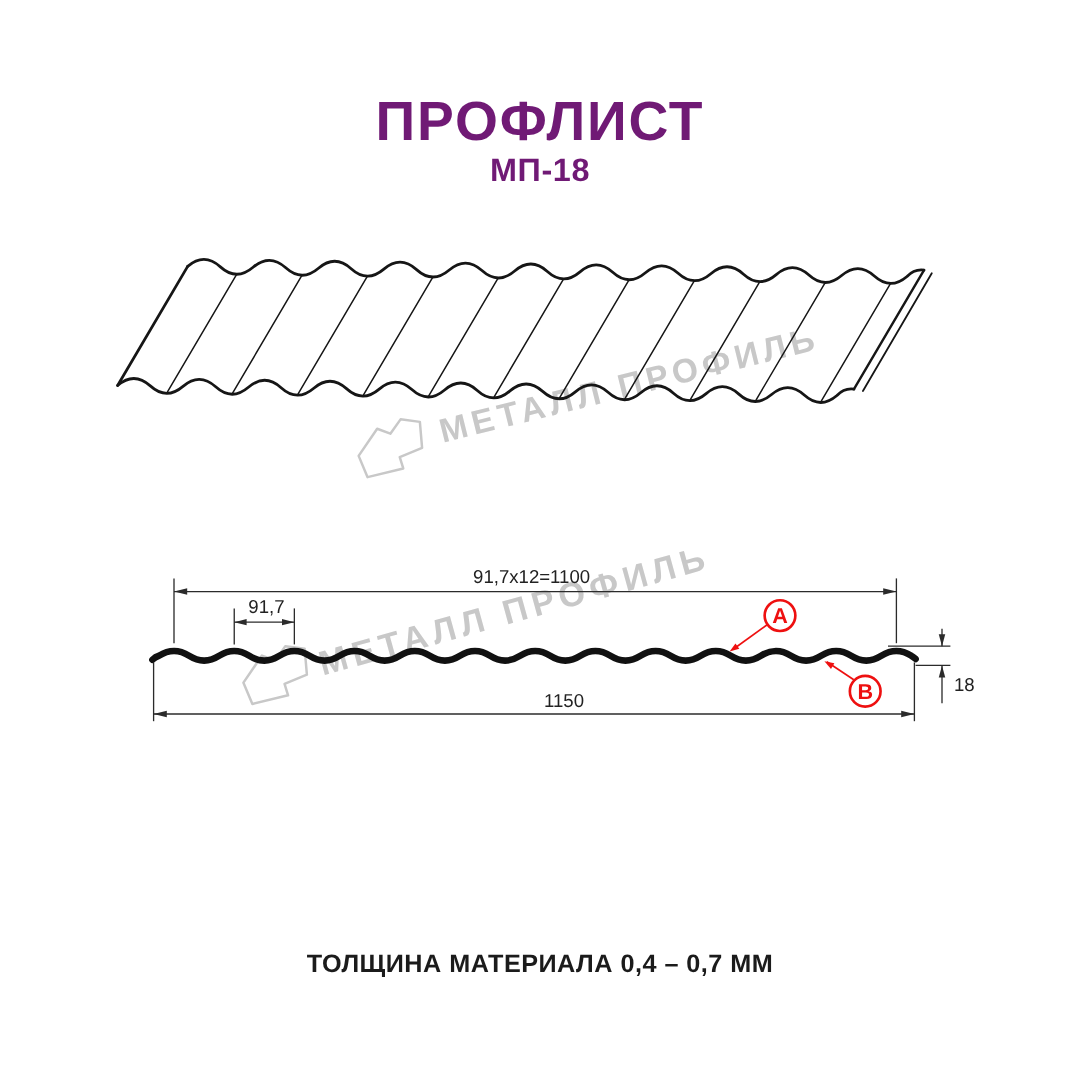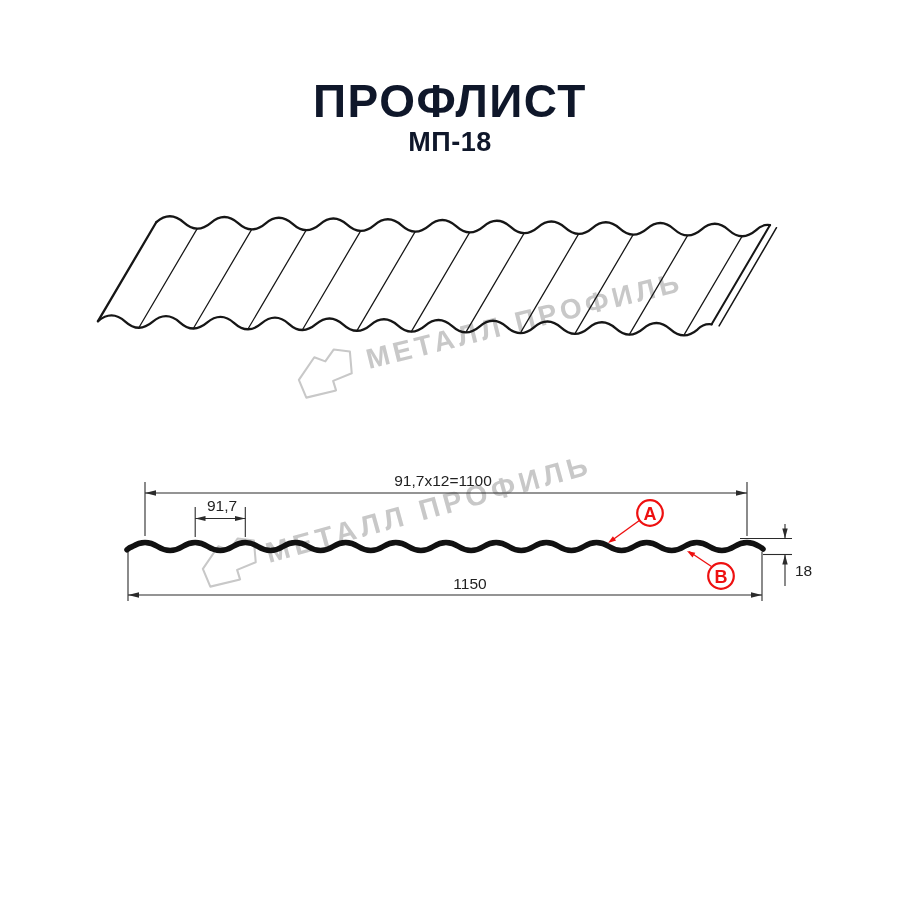--- a/index.html
+++ b/index.html
@@ -1,20 +1,20 @@
 <!DOCTYPE html>
 <html><head>
 <meta charset="utf-8">
 <style>
   html,body{margin:0;padding:0;background:#ffffff;}
   .page{
     position:relative;width:900px;height:900px;background:#ffffff;
     font-family:"Liberation Sans",sans-serif;overflow:hidden;
   }
-  .center-text{position:absolute;left:0;width:900px;text-align:center;color:#0f172a;}
+  .center-text{position:absolute;left:0;width:900px;text-align:center;color:#701a75;}
   .title{top:74px;font-size:46px;font-weight:bold;letter-spacing:1.5px;}
   .subtitle{top:127px;font-size:27px;font-weight:bold;letter-spacing:.5px;}
   .footer-note{top:792px;font-size:21px;font-weight:bold;letter-spacing:.4px;color:#1b1b1b;}
   svg.diagram{position:absolute;left:0;top:0;}
   svg text{font-family:"Liberation Sans",sans-serif;}
   .dimtext{fill:#222222;font-size:15.5px;}
 </style>
 </head>
 <body>
 
@@ -97,13 +97,14 @@
 
       <g>
         <circle cx="721" cy="576" r="12.8" fill="none" stroke="#ee1010" stroke-width="2.2"></circle>
         <text x="721" y="582.5" text-anchor="middle" font-size="18" font-weight="bold" fill="#ee1010">B</text>
         <line x1="711.5" y1="566.5" x2="689" y2="551.5" stroke="#ee1010" stroke-width="1.4"></line>
         <polygon points="687,551 695.3,552.8 692.5,557.4" fill="#ee1010"></polygon>
       </g>
     </g>
   </svg>
 
+  <div class="center-text footer-note">ТОЛЩИНА МАТЕРИАЛА 0,4 – 0,7 ММ</div>
 </div>
 
 </body></html>

